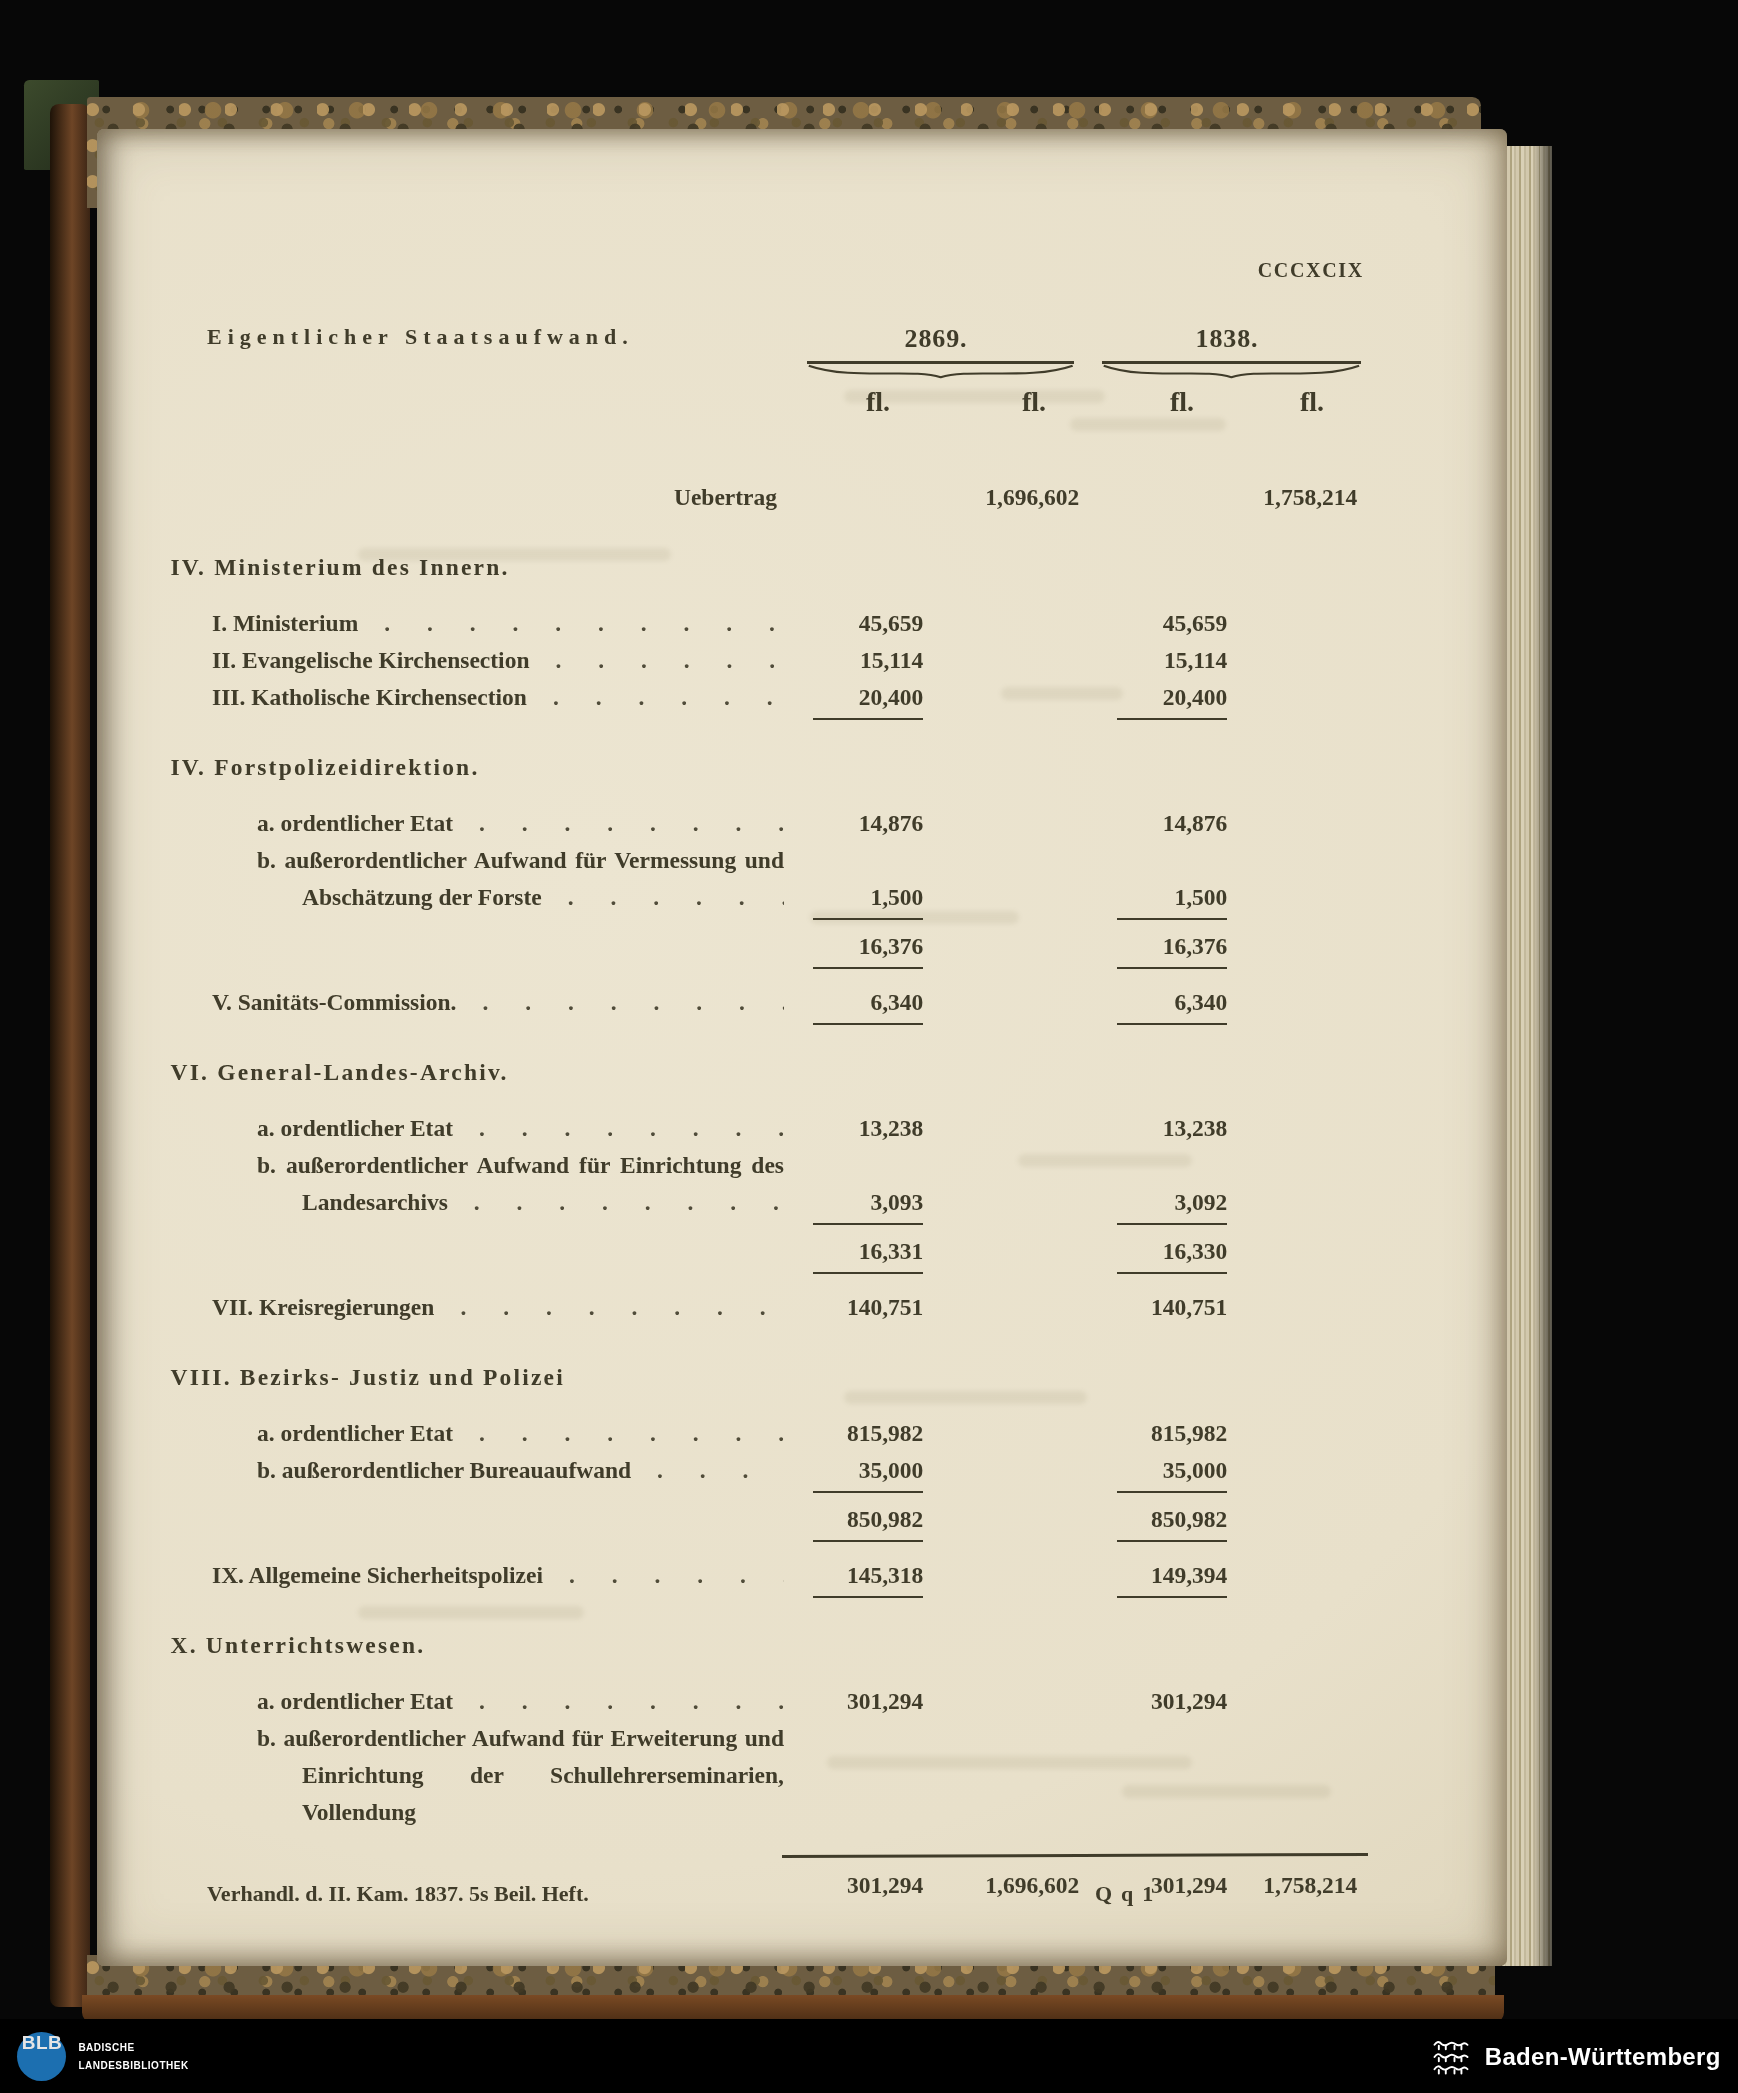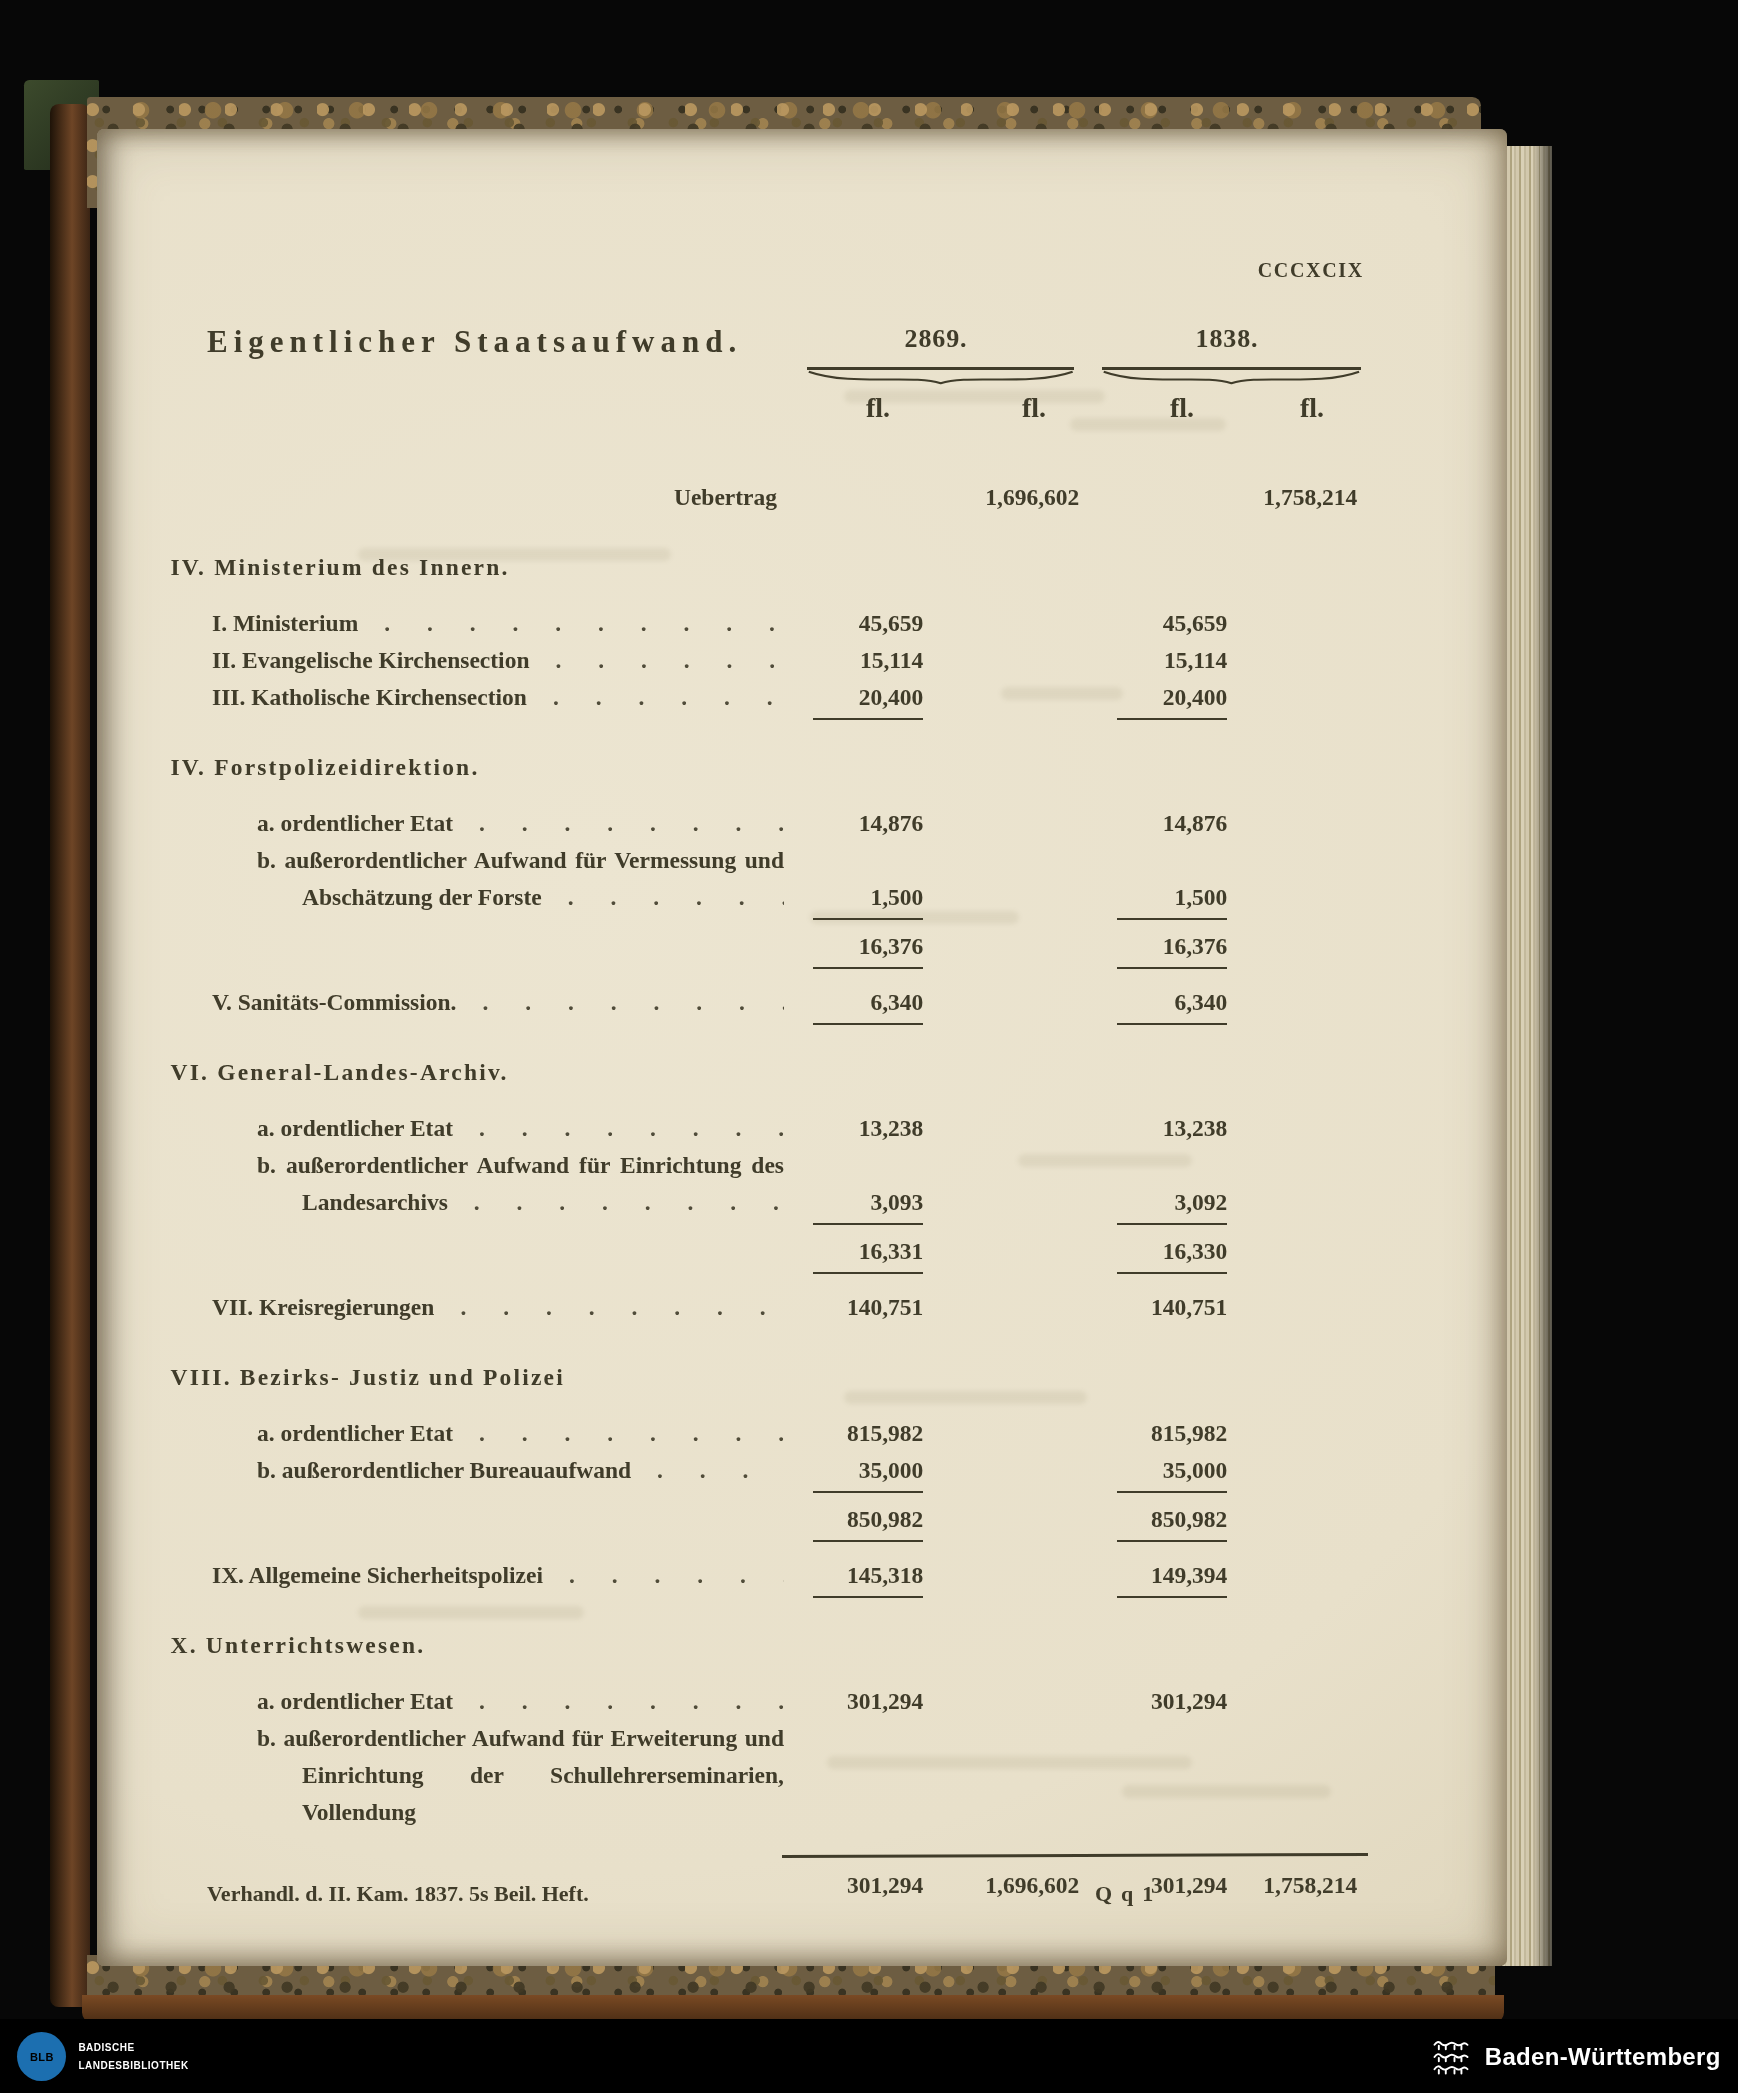--- a/index.html
+++ b/index.html
@@ -66,21 +66,21 @@
     position:absolute;height:13px;border-radius:7px;
     background:#7d744e;opacity:.11;filter:blur(2.6px);
   }
   .folio{
     position:absolute;top:130px;right:143px;
     font-size:20px;letter-spacing:1.7px;
   }
   
   .table-head{position:absolute;top:195px;left:61px;width:1208px;}
   .head-row,.brace-row{display:grid;grid-template-columns:626px 304px 278px;}
-  .title-cell{padding-left:49px;letter-spacing:6px;font-size:31px;white-space:nowrap;}
+  .title-cell{padding-left:49px;letter-spacing:6px;font-size:22px;white-space:nowrap;}
   .year-cell{text-align:center;font-size:26px;letter-spacing:0.9px;}
   .brace{border-top:3px solid var(--ink);margin:7px 14px 0 22.6px;}
   .brace.b2{margin:7px 5.2px 0 14px;}
   .brace svg{display:block;width:100%;height:14.8px;}
   .fl-row{display:grid;grid-template-columns:626px 148px 156px 148px 130px;margin-top:7px;}
   .fl-row .num-col{text-align:right;padding-right:42px;font-size:28px;}
   
   .table-rows{position:absolute;top:350px;left:61px;width:1208px;}
   .row{
     display:grid;grid-template-columns:626px 148px 156px 148px 130px;
@@ -113,22 +113,22 @@
   
   .bottom-bar{
     position:absolute;left:0;bottom:0;width:1738px;height:75px;
     background:#000;display:flex;align-items:center;justify-content:space-between;
     padding:0 17.4px;box-sizing:border-box;
     font-family:"Liberation Sans", sans-serif;
   }
   .bar-left{display:flex;align-items:center;}
   .blb-badge{
     width:49px;height:49px;border-radius:50%;background:#1c6fb0;
-    color:#000000;font-weight:bold;font-size:11px;
-    display:flex;align-items:center;justify-content:center;letter-spacing:0.4px;
+    color:#e5e5e5;font-weight:bold;font-size:19px;
+    display:flex;align-items:flex-start;justify-content:center;letter-spacing:0.4px;
   }
   .blb-name{color:#fff;font-weight:bold;font-size:10px;line-height:18px;margin-left:12px;letter-spacing:0.5px;display:flex;flex-direction:column;}
   .bar-right{display:flex;align-items:center;}
   .bw-arms{margin-right:14px;}
   .bw-name{color:#fff;font-size:24px;font-weight:bold;letter-spacing:0.3px;}
 </style>
 </head>
 <body>
 
 <div class="corner-green"></div>

